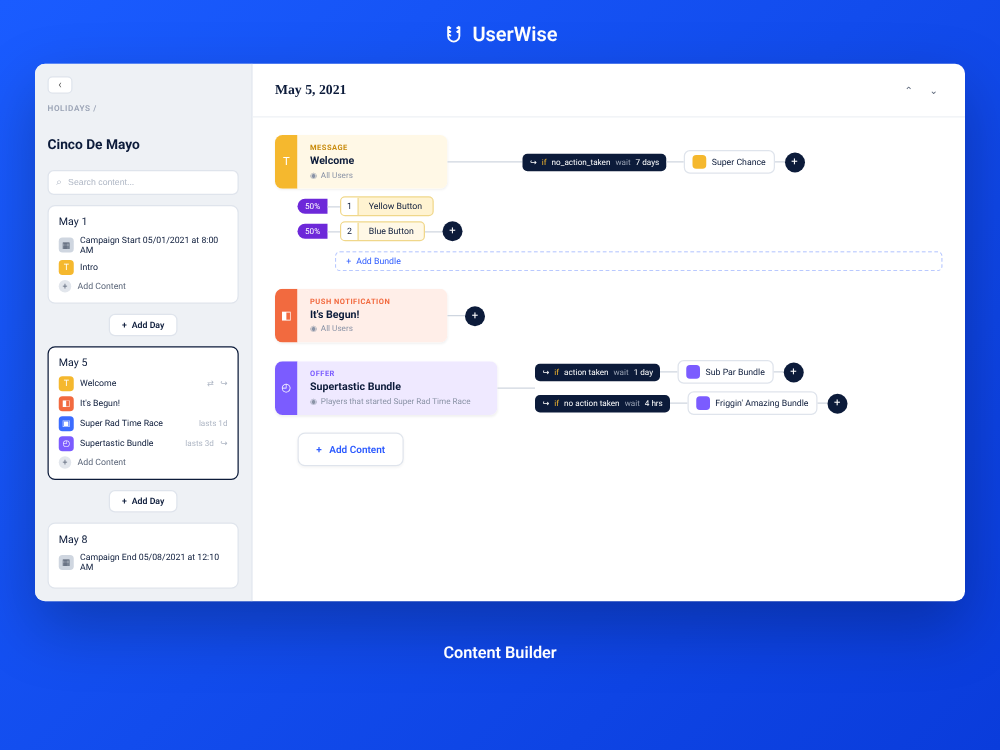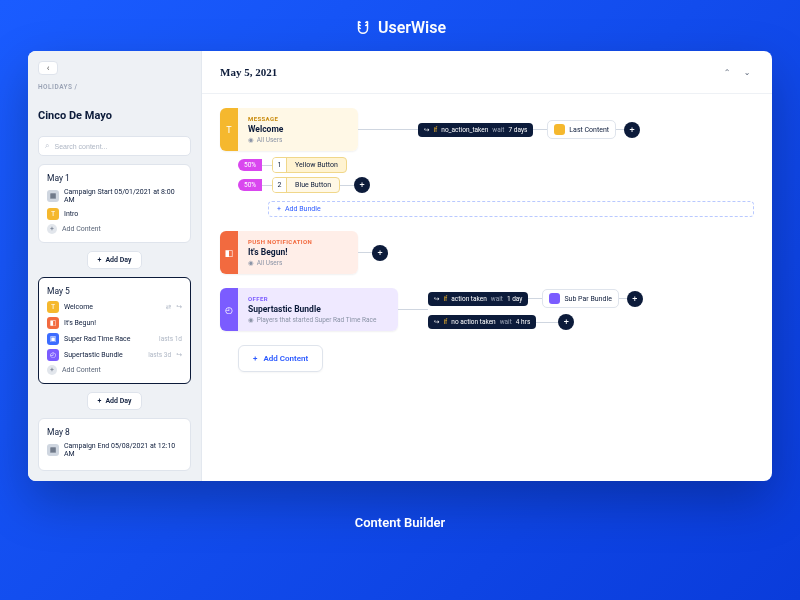--- a/index.html
+++ b/index.html
@@ -56,21 +56,21 @@
 .plus-node{width:16px;height:16px;border-radius:50%;background:#0c1b3a;color:#fff;display:flex;align-items:center;justify-content:center;font-size:9px;cursor:pointer;flex-shrink:0;}
 .connector{height:1px;background:#cfd6e0;flex-shrink:0;align-self:center;}
 .cond{background:#0c1b3a;color:#fff;border-radius:4px;padding:3px 6px;font-size:6.5px;display:flex;align-items:center;gap:4px;white-space:nowrap;}
 .cond .if{color:#f5b82e;}
 .cond .wait{color:#9aa3b5;}
 .mini{display:flex;align-items:center;border:1px solid #dfe4ec;border-radius:5px;padding:3px 6px;font-size:7px;background:#fff;gap:4px;white-space:nowrap;}
 .mini .badge{width:11px;height:11px;border-radius:3px;}
 
 .variants{margin-left:18px;margin-top:6px;display:flex;flex-direction:column;gap:4px;}
 .variant-row{display:flex;align-items:center;gap:0;}
-.pct{background:#d946ef;color:#fff;font-size:6.5px;padding:2px 6px;border-radius:8px 0 0 8px;}
+.pct{background:#6d28d9;color:#fff;font-size:6.5px;padding:2px 6px;border-radius:8px 0 0 8px;}
 .vcard{display:flex;align-items:center;border:1px solid #f0d78a;background:#fff;border-radius:4px;overflow:hidden;}
 .vcard .num{background:#fff;border-right:1px solid #f0d78a;width:14px;text-align:center;font-size:7px;line-height:14px;}
 .vcard .lbl{padding:0 8px;font-size:7px;line-height:14px;}
 .vcard.y{background:#fff3d1;}
 .vcard.b{background:#fff8e6;}
 .add-variant{display:inline-flex;align-items:center;gap:4px;border:1px dashed #b9c9ff;color:#2d5bff;border-radius:4px;padding:3px 8px;font-size:7px;margin-top:4px;margin-left:30px;cursor:pointer;}
 
 .add-content{display:inline-flex;align-items:center;gap:6px;border:1px solid #dfe4ec;border-radius:6px;padding:8px 14px;font-size:8px;color:#2d5bff;font-weight:600;cursor:pointer;box-shadow:0 1px 2px rgba(0,0,0,0.04);}
 
 .branch-col{display:flex;flex-direction:column;gap:6px;}
@@ -190,21 +190,21 @@
             <div class="cond">
                 <span>↪</span>
                 <span class="if">if</span>
                 <span>no_action_taken</span>
                 <span class="wait">wait</span>
                 <span>7 days</span>
               </div>
             <div class="connector" style="width:14px"></div>
             <div class="mini">
                 <span class="badge yellow"></span>
-                <span>Last Content</span>
+                <span>Super Chance</span>
               </div>
             <div class="connector" style="width:8px"></div>
             <div class="plus-node">+</div>
           </div>
           <div class="variants">
             <div class="variant-row">
               <div class="pct">50%</div>
               <div class="connector" style="width:10px"></div>
               <div class="vcard y">
                   <div class="num">1</div>
@@ -276,20 +276,24 @@
             </div>
             <div class="chain">
               <div class="cond">
                   <span>↪</span>
                   <span class="if">if</span>
                   <span>no action taken</span>
                   <span class="wait">wait</span>
                   <span>4 hrs</span>
                 </div>
               <div class="connector" style="width:14px"></div>
+              <div class="mini">
+                  <span class="badge purple"></span>
+                  <span>Friggin' Amazing Bundle</span>
+                </div>
               <div class="connector" style="width:8px"></div>
               <div class="plus-node">+</div>
             </div>
           </div>
         </div>
 
         <div class="add-content" style="align-self:flex-start;margin-left:18px">
           <span>+</span>
           <span>Add Content</span>
         </div>

